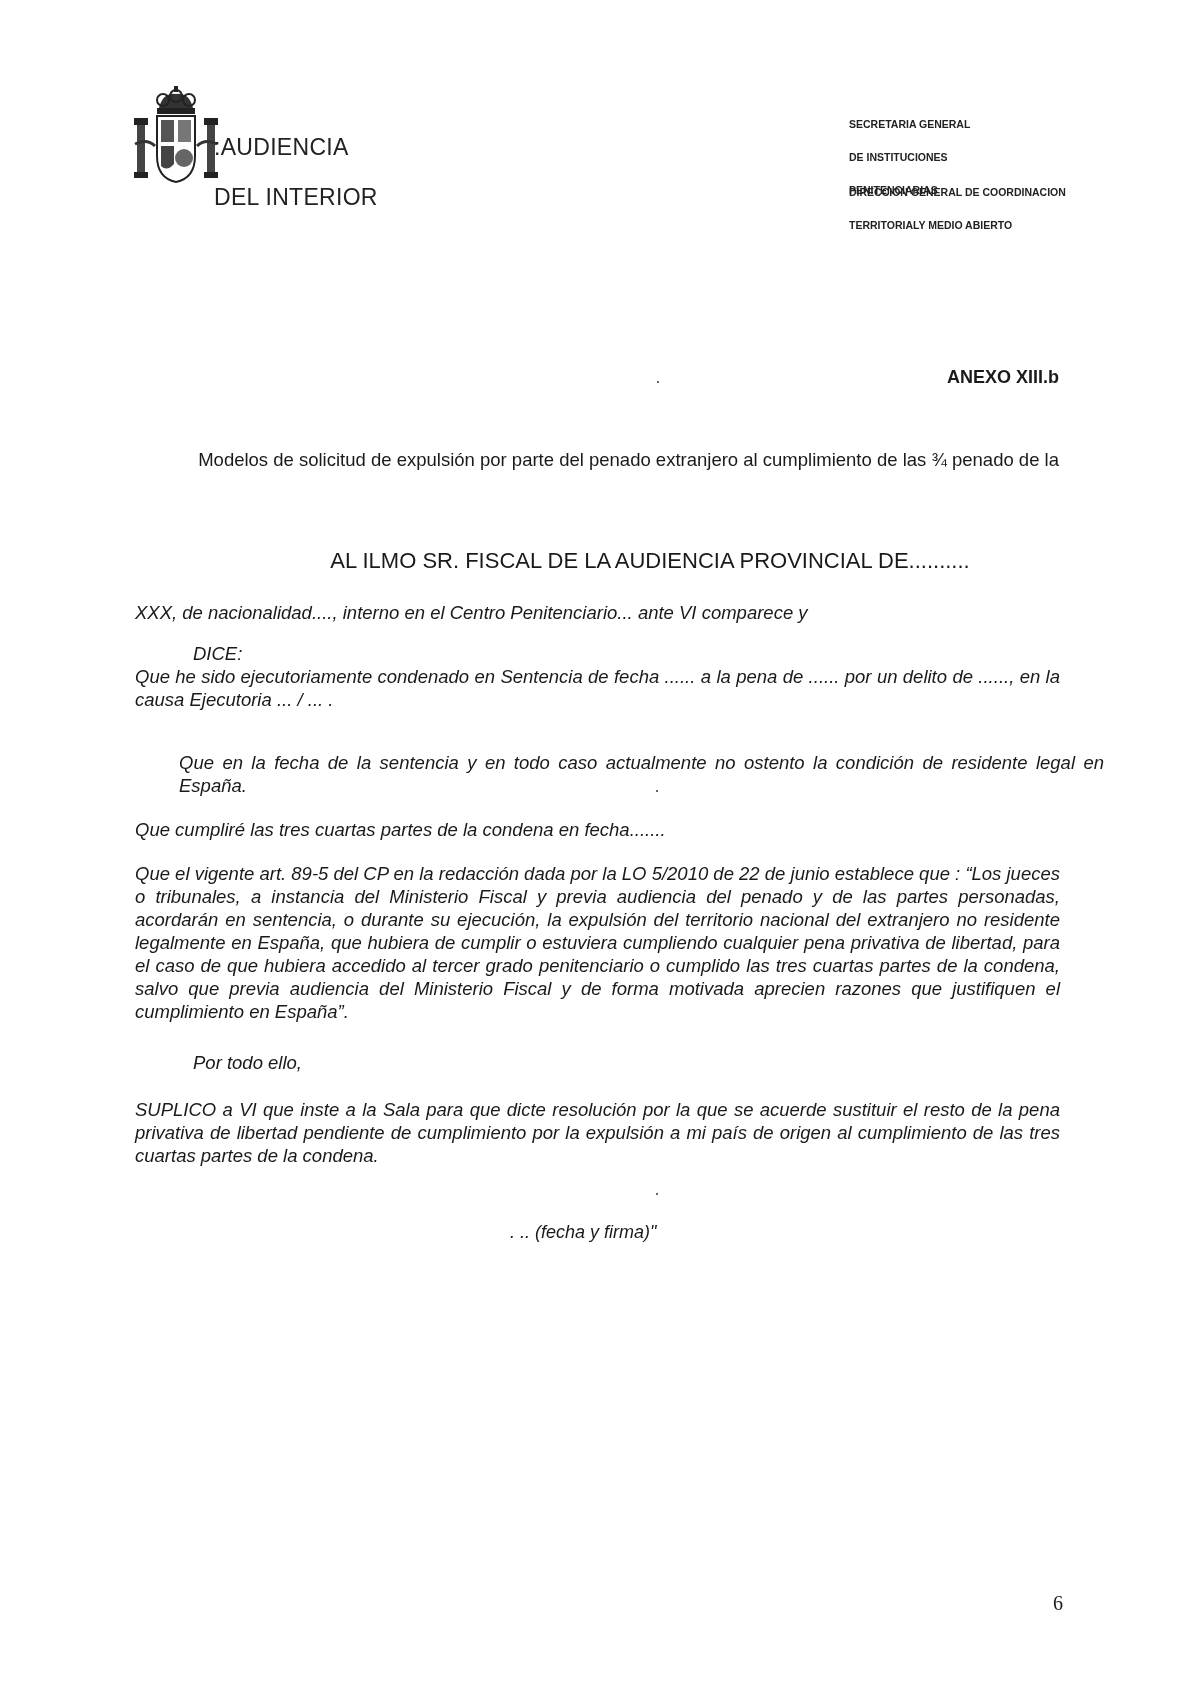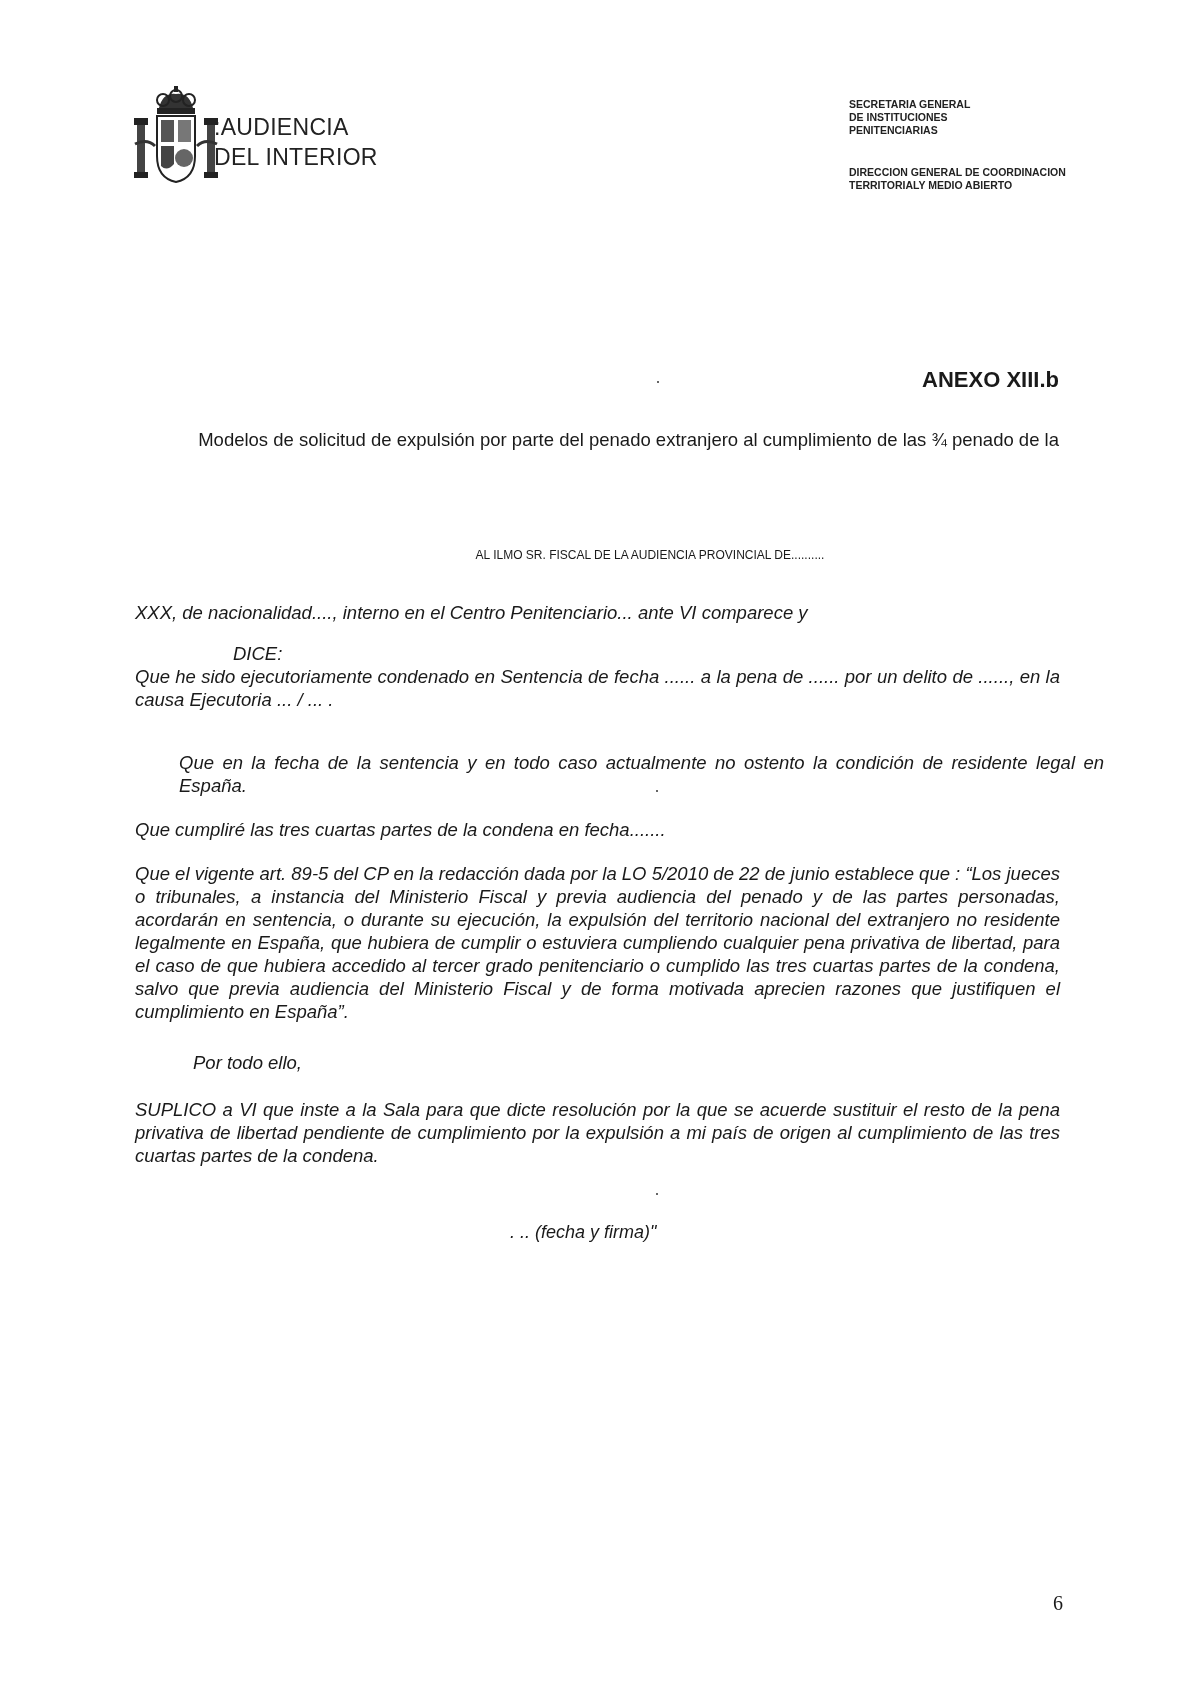--- a/index.html
+++ b/index.html
@@ -2,29 +2,29 @@
 <html><head>
 <meta charset="utf-8">
 <style>
   html, body { margin: 0; padding: 0; background: #ffffff; }
   body { width: 1189px; height: 1683px; position: relative; overflow: hidden; color: #1a1a1a; font-family: "Liberation Sans", sans-serif; }
   .abs { position: absolute; }
   .crest { left: 133px; top: 86px; width: 86px; height: 108px; }
   .min-name { left: 214px; top: 112px; font-size: 23px; line-height: 30px; letter-spacing: 0.3px; color: #222; }
   .sec { left: 849px; top: 98px; font-size: 10.5px; line-height: 13px; font-weight: bold; color: #222; }
   .dir { left: 849px; top: 166px; font-size: 10.5px; line-height: 13px; font-weight: bold; color: #222; }
-  .anexo { right: 130px; top: 367px; font-size: 22px; font-weight: bold; }
+  .anexo { right: 130px; top: 367px; font-size: 18px; font-weight: bold; }
   .subtitle { left: 135px; top: 428px; width: 924px; text-align: right; font-size: 18.5px; line-height: 23px; }
-  .addressee { left: 300px; top: 548px; width: 700px; text-align: center; font-size: 12px; }
+  .addressee { left: 300px; top: 548px; width: 700px; text-align: center; font-size: 22px; }
   .para { left: 135px; width: 925px; font-size: 18.5px; line-height: 23px; font-style: italic; text-align: justify; }
   .indent { left: 193px; font-size: 18.5px; font-style: italic; }
   .sign { left: 544px; top: 1315px; font-size: 18px; font-style: italic; }
   .pagenum { left: 1053px; top: 1592px; font-size: 20px; font-family: "Liberation Serif", serif; }
   .dot { width: 2px; height: 2px; background: #333; border-radius: 50%; }
-  .line { display: block; }
+  .line { display: block; margin-top: 20px; }
 </style>
 </head>
 <body>
 
 <div class="abs crest">
   <svg width="86" height="108" viewBox="0 0 86 108">
 
     <path d="M26 22 Q30 6 43 8 Q56 6 60 22 Z" fill="#333"></path>
     <circle cx="30" cy="14" r="6" fill="none" stroke="#222" stroke-width="2"></circle>
     <circle cx="43" cy="10" r="6" fill="none" stroke="#222" stroke-width="2"></circle>
@@ -66,21 +66,21 @@
 <div class="abs anexo">ANEXO XIII.b</div>
 <div class="abs dot" style="left:657px; top:381px;"></div>
 
 <div class="abs subtitle">
   <span class="line">Modelos de solicitud de expulsión por parte del penado extranjero al cumplimiento de las ¾ penado de la</span>
 </div>
 
 <div class="abs addressee">AL ILMO SR. FISCAL DE LA AUDIENCIA PROVINCIAL DE..........</div>
 
 <div class="abs para" style="top:601px;">XXX, de nacionalidad...., interno en el Centro Penitenciario... ante VI comparece y</div>
-<div class="abs indent" style="top:643px;margin-left:40px;">DICE:</div>
+<div class="abs indent" style="top:643px;">DICE:</div>
 
 <div class="abs para" style="top:665px;">Que he sido ejecutoriamente condenado en Sentencia de fecha ...... a la pena de ...... por un delito de ......, en la causa Ejecutoria ... / ... .</div>
 <div class="abs para" style="top:751px;margin-left:44px;">Que en la fecha de la sentencia y en todo caso actualmente no ostento la condición de residente legal en España.</div>
 <div class="abs dot" style="left:656px; top:790px;"></div>
 <div class="abs para" style="top:818px;">Que cumpliré las tres cuartas partes de la condena en fecha.......</div>
 <div class="abs para" style="top:862px;">Que el vigente art. 89-5 del CP en la redacción dada por la LO 5/2010 de 22 de junio establece que : “Los jueces o tribunales, a instancia del Ministerio Fiscal y previa audiencia del penado y de las partes personadas, acordarán en sentencia, o durante su ejecución, la expulsión del territorio nacional del extranjero no residente legalmente en España, que hubiera de cumplir o estuviera cumpliendo cualquier pena privativa de libertad, para el caso de que hubiera accedido al tercer grado penitenciario o cumplido las tres cuartas partes de la condena, salvo que previa audiencia del Ministerio Fiscal y de forma motivada aprecien razones que justifiquen el cumplimiento en España”.</div>
 
 <div class="abs indent" style="top:1052px;">Por  todo ello,</div>
 <div class="abs para" style="top:1098px;">SUPLICO a VI que inste a la Sala para que dicte resolución por la que se acuerde sustituir el resto de la pena privativa de libertad pendiente de cumplimiento por la expulsión a mi país de origen al cumplimiento de las tres cuartas partes de la condena.</div>
 

